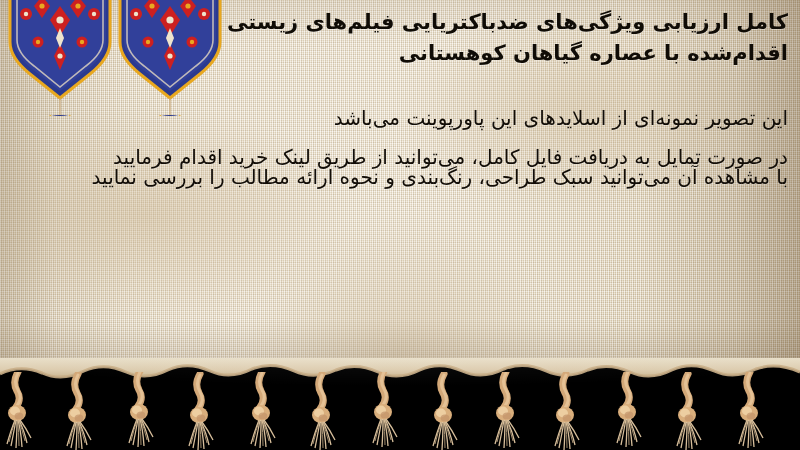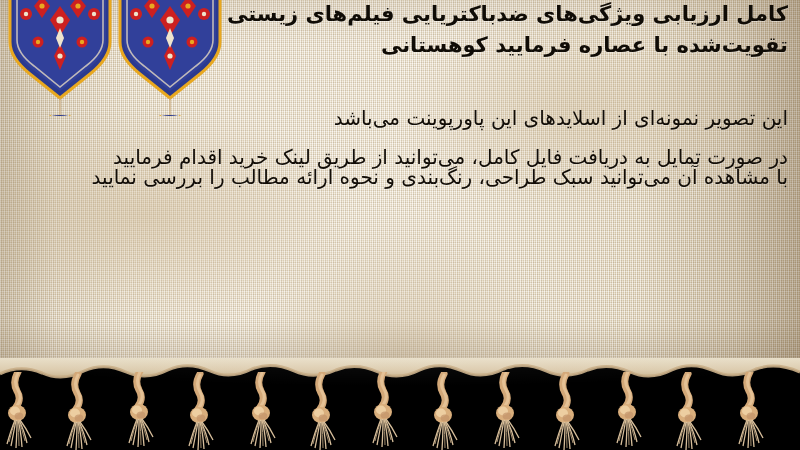--- a/index.html
+++ b/index.html
@@ -47,21 +47,21 @@
     pointer-events:none;
   }
 
   
   .ornament{position:absolute;top:-34px;width:104px;height:150px;}
   .orn-a{left:8px;}
   .orn-b{left:118px;}
 
   
   .title-block{
-    position:absolute;top:0;right:12px;width:620px;
+    position:absolute;top:8px;right:12px;width:620px;
     text-align:right;direction:rtl;
   }
   .title-line{
     font-size:21px;font-weight:700;color:#100c06;
     line-height:1.42;letter-spacing:0;
     text-shadow:0 1px 0 rgba(255,255,255,.30);
     white-space:nowrap;
   }
   .title-line.l2{margin-top:1px;}
 
@@ -233,21 +233,21 @@
           <path d="M-9 -7 L-5 -9 L-4 -4 Z" fill="#e8a820"></path>
           <path d="M9 -7 L5 -9 L4 -4 Z" fill="#e8a820"></path>
         </g>
         <path d="M52 162 L56 168 L52 175 L48 168 Z" fill="#cc2020"></path>
       </g>
     </svg>
   </div>
 
   <div class="title-block">
     <div class="title-line l1">کامل ارزیابی ویژگی‌های ضدباکتریایی فیلم‌های زیستی</div>
-    <div class="title-line l2">تقویت‌شده با عصاره فرمایید کوهستانی</div>
+    <div class="title-line l2">اقدام‌شده با عصاره گیاهان کوهستانی</div>
   </div>
 
   <div class="body-block">
     <div class="body-line b1">این تصویر نمونه‌ای از اسلایدهای این پاورپوینت می‌باشد</div>
     <div class="body-line b3">در صورت تمایل به دریافت فایل کامل، می‌توانید از طریق لینک خرید اقدام فرمایید</div>
     <div class="body-line b2">با مشاهده آن می‌توانید سبک طراحی، رنگ‌بندی و نحوه ارائه مطالب را بررسی نمایید</div>
   </div>
 
   <div class="fringe-zone">
     <div class="fringe-edge"></div>

